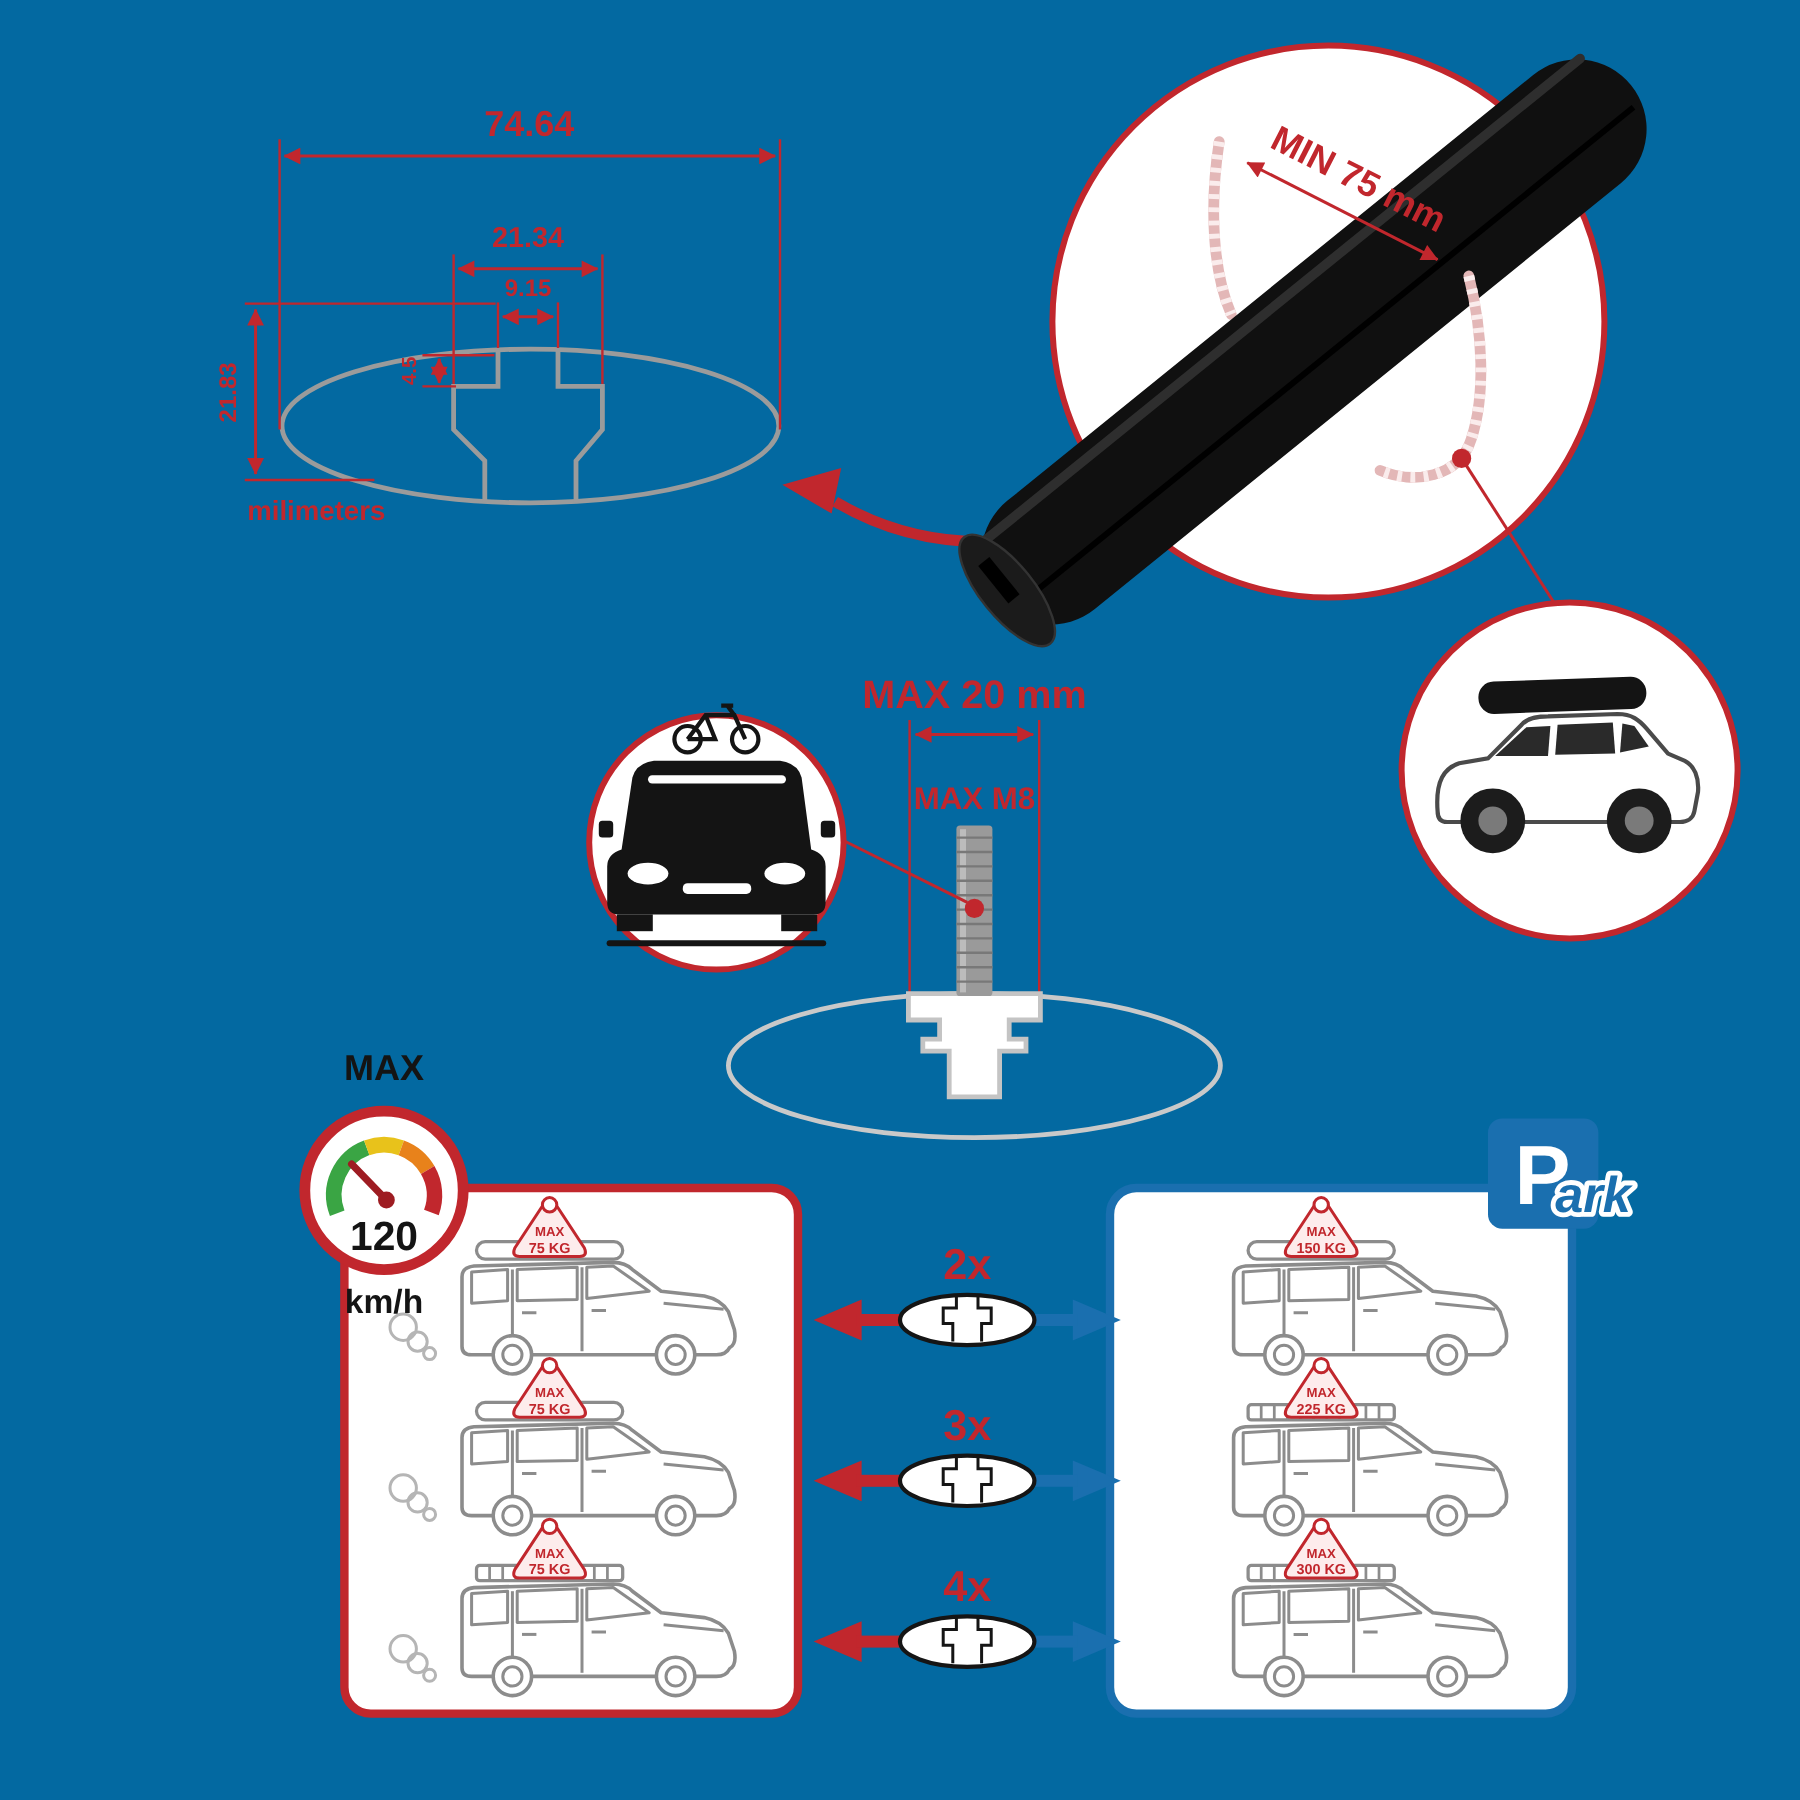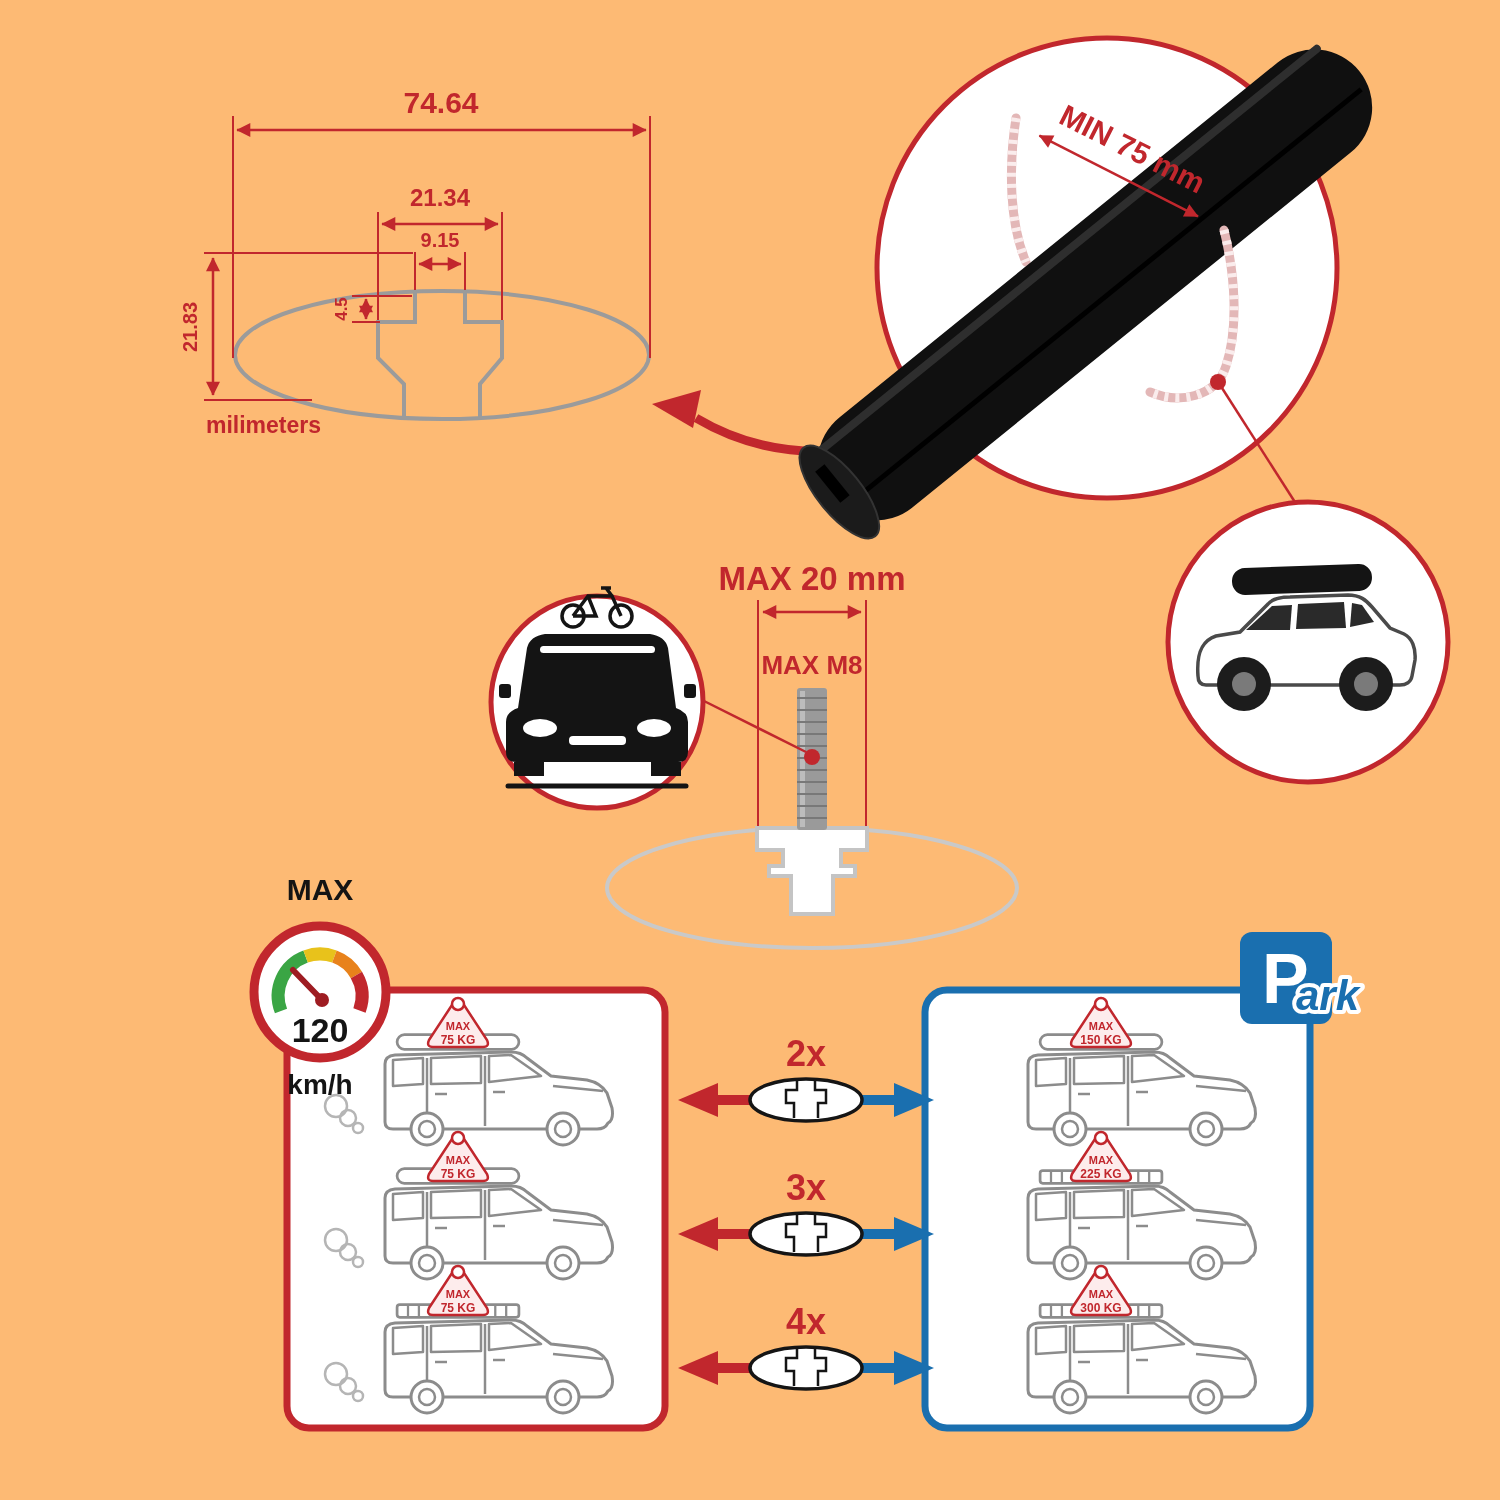--- a/index.html
+++ b/index.html
@@ -1,16 +1,16 @@
 <!DOCTYPE html>
 <html><head>
 <meta charset="utf-8">
 <style>
   html,body{margin:0;padding:0;background:#fff;}
-  #canvas{position:relative;width:1500px;height:1500px;background:#fdba74;overflow:hidden;}
+  #canvas{position:relative;width:1500px;height:1500px;background:#0369a1;overflow:hidden;}
   svg{display:block;}
   text{font-family:"Liberation Sans",sans-serif;}
   .redtxt{fill:#c1272d;font-weight:700;}
   .blktxt{fill:#141414;font-weight:700;}
   .dim{stroke:#c1272d;stroke-width:2.5;fill:none;}
   .dimthin{stroke:#c1272d;stroke-width:2;fill:none;}
   .ghost{stroke:#c9c9c9;stroke-width:4;fill:none;}
   .profile{stroke:#9b9b9b;stroke-width:4;fill:none;}
   .car{stroke:#8c8c8c;stroke-width:3;fill:#fff;stroke-linejoin:round;}
   .carline{stroke:#8c8c8c;stroke-width:2.5;fill:none;stroke-linejoin:round;}

